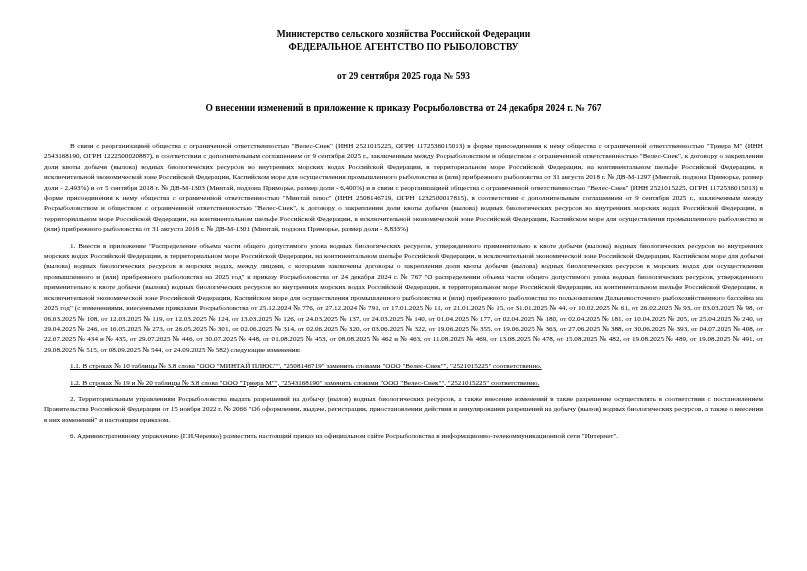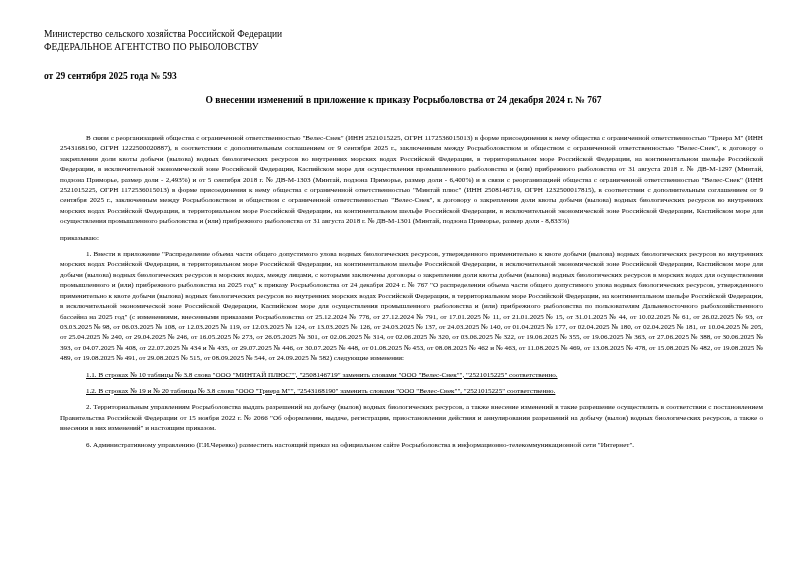--- a/index.html
+++ b/index.html
@@ -12,48 +12,49 @@
     min-height: 571px;
     font-family: "Liberation Serif", serif;
     color: #000000;
   }
   .page {
     width: 807px;
     box-sizing: border-box;
     padding: 28px 44px 20px 44px;
   }
   .hdr-line {
-    font-weight: normal;
+    text-align: center;
+    font-weight: bold;
     font-size: 9.5px;
     line-height: 13px;
   }
   .hdr-line.second {
     margin-bottom: 0;
   }
   .doc-type {
     text-align: center;
     font-weight: bold;
     font-size: 9.5px;
     margin-top: 17px;
   }
   .doc-date {
+    text-align: center;
     font-weight: bold;
     font-size: 9.5px;
     margin-top: 17px;
   }
   .doc-title {
     text-align: center;
     font-weight: bold;
     font-size: 9.5px;
-    margin-top: 13px;
+    margin-top: 21px;
     line-height: 13px;
   }
   .body-block {
     margin-top: 26px;
-    margin-left: 16px;
   }
   p.just {
     text-align: justify;
     font-size: 7.1px;
     line-height: 10.4px;
     margin: 0 0 6px 0;
     text-indent: 26px;
   }
   p.noind {
     text-indent: 0;
@@ -71,21 +72,20 @@
 <div class="page">
 
   <div class="hdr-line">Министерство сельского хозяйства Российской Федерации</div>
   <div class="hdr-line second">ФЕДЕРАЛЬНОЕ АГЕНТСТВО ПО РЫБОЛОВСТВУ</div>
 
   <div class="doc-date">от 29 сентября 2025 года № 593</div>
   <div class="doc-title">О внесении изменений в приложение к приказу Росрыболовства от 24 декабря 2024 г. № 767</div>
 
   <div class="body-block">
     <p class="just">В связи с реорганизацией общества с ограниченной ответственностью "Велес-Снек" (ИНН 2521015225, ОГРН 1172536015013) в форме присоединения к нему общества с ограниченной ответственностью "Триера М" (ИНН 2543168190, ОГРН 1222500020887), в соответствии с дополнительным соглашением от 9 сентября 2025 г., заключенным между Росрыболовством и обществом с ограниченной ответственностью "Велес-Снек", к договору о закреплении доли квоты добычи (вылова) водных биологических ресурсов во внутренних морских водах Российской Федерации, в территориальном море Российской Федерации, на континентальном шельфе Российской Федерации, в исключительной экономической зоне Российской Федерации, Каспийском море для осуществления промышленного рыболовства и (или) прибрежного рыболовства от 31 августа 2018 г. № ДВ-М-1297 (Минтай, подзона Приморье, размер доли - 2,493%) и от 5 сентября 2018 г. № ДВ-М-1303 (Минтай, подзона Приморье, размер доли - 6,400%) и в связи с реорганизацией общества с ограниченной ответственностью "Велес-Снек" (ИНН 2521015225, ОГРН 1172536015013) в форме присоединения к нему общества с ограниченной ответственностью "Минтай плюс" (ИНН 2508146719, ОГРН 1232500017815), в соответствии с дополнительным соглашением от 9 сентября 2025 г., заключенным между Росрыболовством и обществом с ограниченной ответственностью "Велес-Снек", к договору о закреплении доли квоты добычи (вылова) водных биологических ресурсов во внутренних морских водах Российской Федерации, в территориальном море Российской Федерации, на континентальном шельфе Российской Федерации, в исключительной экономической зоне Российской Федерации, Каспийском море для осуществления промышленного рыболовства и (или) прибрежного рыболовства от 31 августа 2018 г. № ДВ-М-1301 (Минтай, подзона Приморье, размер доли - 8,833%)</p>
-    <p class="just noind">приказываю:</p>
     <p class="just gap-s">1. Внести в приложение "Распределение объема части общего допустимого улова водных биологических ресурсов, утвержденного применительно к квоте добычи (вылова) водных биологических ресурсов во внутренних морских водах Российской Федерации, в территориальном море Российской Федерации, на континентальном шельфе Российской Федерации, в исключительной экономической зоне Российской Федерации, Каспийском море для добычи (вылова) водных биологических ресурсов в морских водах, между лицами, с которыми заключены договоры о закреплении доли квоты добычи (вылова) водных биологических ресурсов в морских водах для осуществления промышленного и (или) прибрежного рыболовства на 2025 год" к приказу Росрыболовства от 24 декабря 2024 г. № 767 "О распределении объема части общего допустимого улова водных биологических ресурсов, утвержденного применительно к квоте добычи (вылова) водных биологических ресурсов во внутренних морских водах Российской Федерации, в территориальном море Российской Федерации, на континентальном шельфе Российской Федерации, в исключительной экономической зоне Российской Федерации, Каспийском море для осуществления промышленного рыболовства и (или) прибрежного рыболовства по пользователям Дальневосточного рыбохозяйственного бассейна на 2025 год" (с изменениями, внесенными приказами Росрыболовства от 25.12.2024 № 776, от 27.12.2024 № 791, от 17.01.2025 № 11, от 21.01.2025 № 15, от 31.01.2025 № 44, от 10.02.2025 № 61, от 26.02.2025 № 93, от 03.03.2025 № 98, от 06.03.2025 № 108, от 12.03.2025 № 119, от 12.03.2025 № 124, от 13.03.2025 № 126, от 24.03.2025 № 137, от 24.03.2025 № 140, от 01.04.2025 № 177, от 02.04.2025 № 180, от 02.04.2025 № 181, от 10.04.2025 № 205, от 25.04.2025 № 240, от 29.04.2025 № 246, от 16.05.2025 № 273, от 26.05.2025 № 301, от 02.06.2025 № 314, от 02.06.2025 № 320, от 03.06.2025 № 322, от 19.06.2025 № 355, от 19.06.2025 № 363, от 27.06.2025 № 388, от 30.06.2025 № 393, от 04.07.2025 № 408, от 22.07.2025 № 434 и № 435, от 29.07.2025 № 446, от 30.07.2025 № 448, от 01.08.2025 № 453, от 08.08.2025 № 462 и № 463, от 11.08.2025 № 469, от 13.08.2025 № 478, от 15.08.2025 № 482, от 19.08.2025 № 489, от 19.08.2025 № 491, от 29.08.2025 № 515, от 08.09.2025 № 544, от 24.09.2025 № 582) следующие изменения:</p>
     <p class="just sub gap-m">1.1. В строках № 10 таблицы № 3.8 слова "ООО "МИНТАЙ ПЛЮС"", "2508146719" заменить словами "ООО "Велес-Снек"", "2521015225" соответственно.</p>
     <p class="just sub gap-s">1.2. В строках № 19 и № 20 таблицы № 3.8 слова "ООО "Триера М"", "2543168190" заменить словами "ООО "Велес-Снек"", "2521015225" соответственно.</p>
     <p class="just gap-m">2. Территориальным управлениям Росрыболовства выдать разрешений на добычу (вылов) водных биологических ресурсов, а также внесение изменений в такие разрешение осуществлять в соответствии с постановлением Правительства Российской Федерации от 15 ноября 2022 г. № 2066 "Об оформлении, выдаче, регистрации, приостановлении действия и аннулировании разрешений на добычу (вылов) водных биологических ресурсов, а также о внесении в них изменений" и настоящим приказом.</p>
     <p class="just gap-m">6. Административному управлению (Г.И.Черевко) разместить настоящий приказ на официальном сайте Росрыболовства в информационно-телекоммуникационной сети "Интернет".</p>
   </div>
 
 </div>
 
 </body></html>

